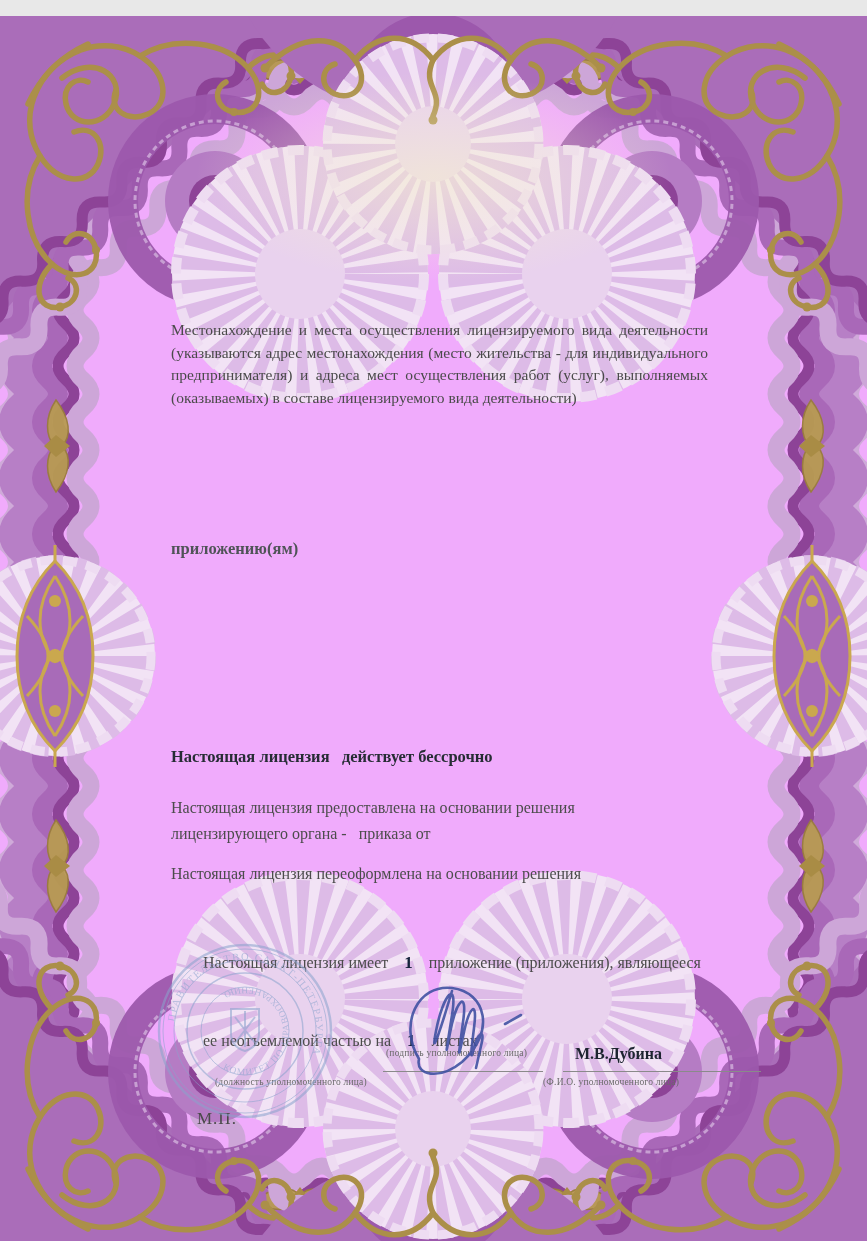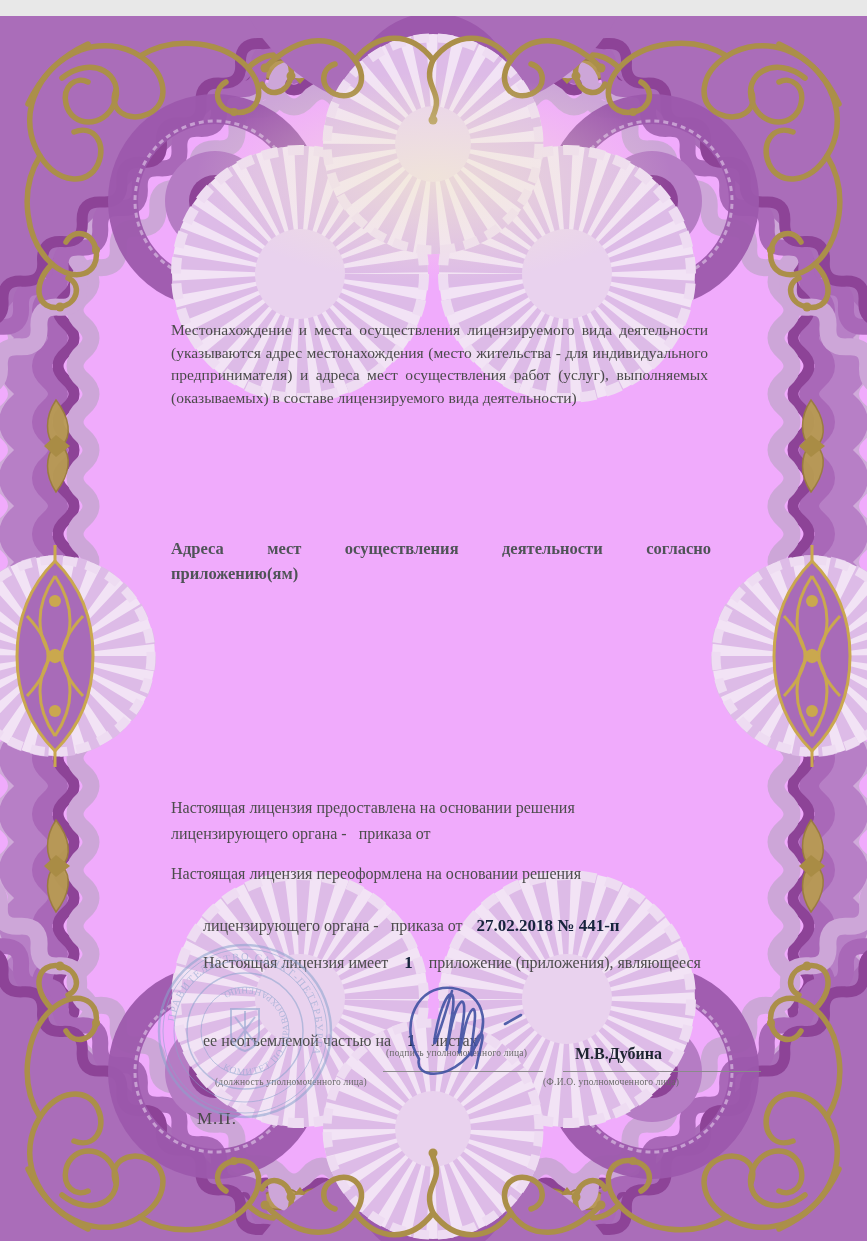--- a/index.html
+++ b/index.html
@@ -175,35 +175,32 @@
     <use href="#midSide" transform="translate(867 640) scale(-1 1)"></use>
   </svg>
 
   <div class="cream"></div>
 
   <div class="content">
     <div class="abs para" style="left:171px;top:303px;width:537px;">Местонахождение и места осуществления лицензируемого вида деятельности (указываются адрес местонахождения (место жительства - для индивидуального предпринимателя) и адреса мест осуществления работ (услуг), выполняемых (оказываемых) в составе лицензируемого вида деятельности)</div>
 
 
     <div class="abs" style="left:171px;top:520px;width:540px;">
-      <div class="note-line">Адреса мест осуществления деятельности согласно</div>
       <div class="note-line" style="text-align-last:left;">приложению(ям)</div>
     </div>
 
+    <div class="abs bold-line" style="left:171px;top:731px;">Настоящая лицензия   действует бессрочно</div>
 
     <div class="abs" style="left:171px;top:779px;">
       <div class="body-line">Настоящая лицензия предоставлена на основании решения</div>
       <div class="body-line">лицензирующего органа -   приказа от</div>
     </div>
 
     <div class="abs" style="left:171px;top:845px;">
       <div class="body-line">Настоящая лицензия переоформлена на основании решения</div>
-      <div class="body-line">
-        <span>лицензирующего органа -   приказа от</span><span class="order-val">27.02.2018 № 441-п</span>
-      </div>
     </div>
 
     <div class="abs" style="left:171px;top:908px;">
       <div class="body-line">
         <span>Настоящая лицензия имеет</span><span class="num">1</span><span>приложение (приложения), являющееся</span>
       </div>
       <div class="body-line">
         <span>ее неотъемлемой частью на</span><span class="num">1</span><span>листах</span>
       </div>
     </div>

